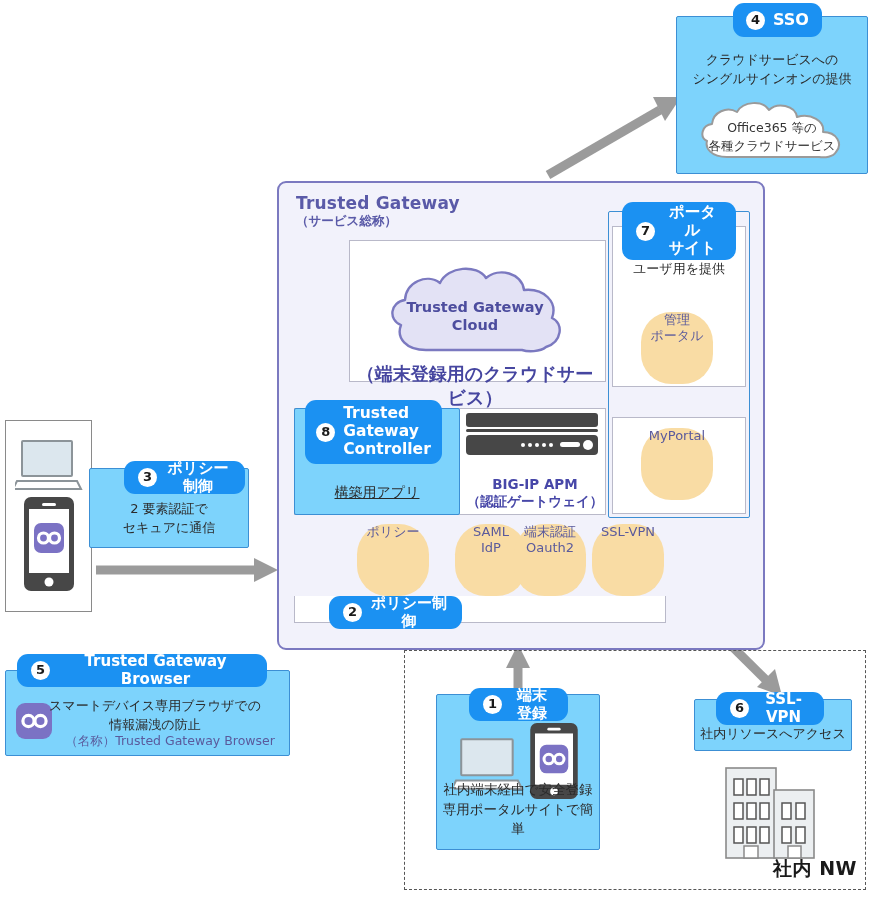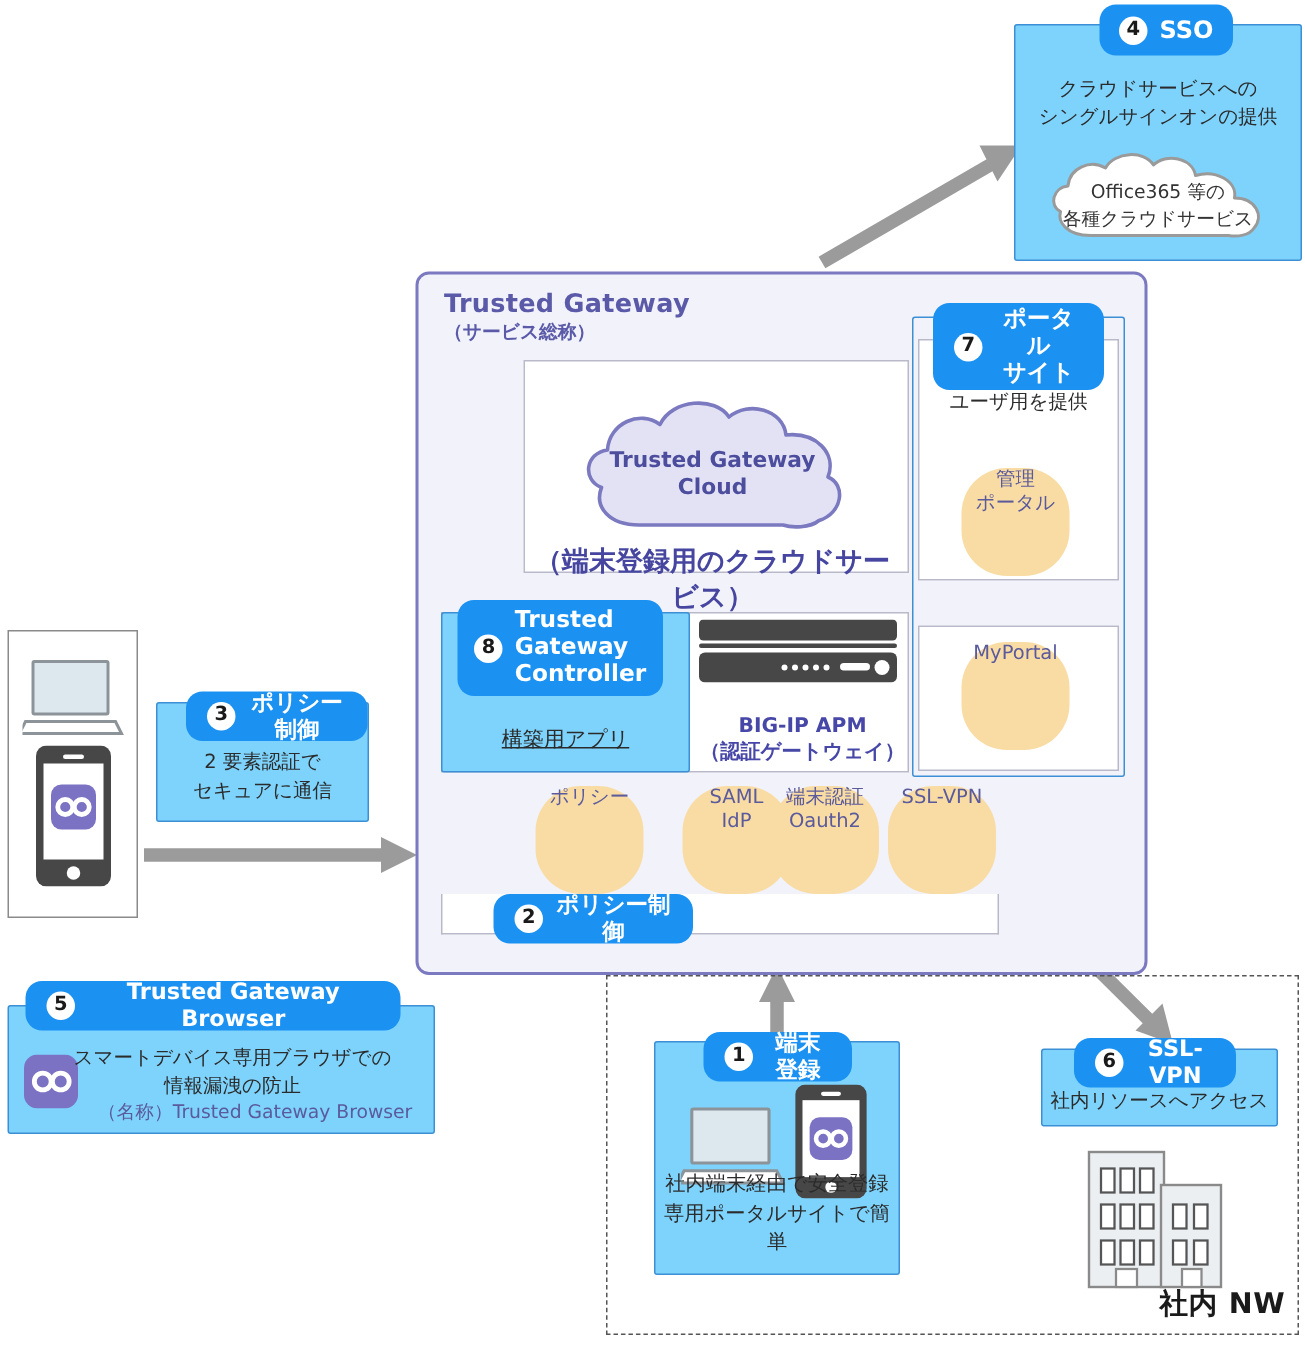--- a/index.html
+++ b/index.html
@@ -278,21 +278,21 @@
     <rect class="phone-screen" x="5" y="12" width="40" height="64"></rect>
     <rect x="18" y="6" width="14" height="3" rx="1.5" fill="#ffffff"></rect>
     <circle cx="25" cy="85" r="4.5" fill="#ffffff"></circle>
     <rect class="app-square" x="10" y="26" width="30" height="30" rx="7"></rect>
     <g class="infinity">
       <circle cx="19.5" cy="41" r="5"></circle>
       <circle cx="30.5" cy="41" r="5"></circle>
     </g>
   </svg>
 
-  <div class="panel" style="left:104px; top:468px; width:142px; height:80px;">
+  <div class="panel" style="left:89px; top:468px; width:160px; height:80px;">
     <div class="panel-text abs" style="left:0; top:31px; width:100%; font-size:13px; line-height:1.45;">2 要素認証で
 セキュアに通信</div>
   </div>
   <div class="pill" style="left:124px; top:461px; width:121px; height:33px; font-size:15px;">
     <span class="num">3</span>
     <span class="ptxt">ポリシー制御</span>
   </div>
 
   <div class="panel" style="left:5px; top:670px; width:285px; height:86px;">
     <svg class="abs" style="left:10px; top:32px; width:36px; height:36px;" viewBox="0 0 36 36">

